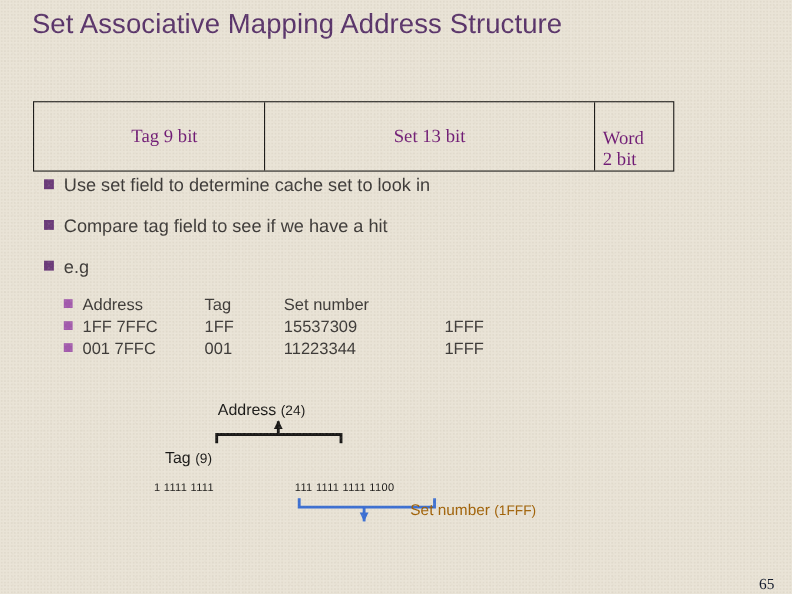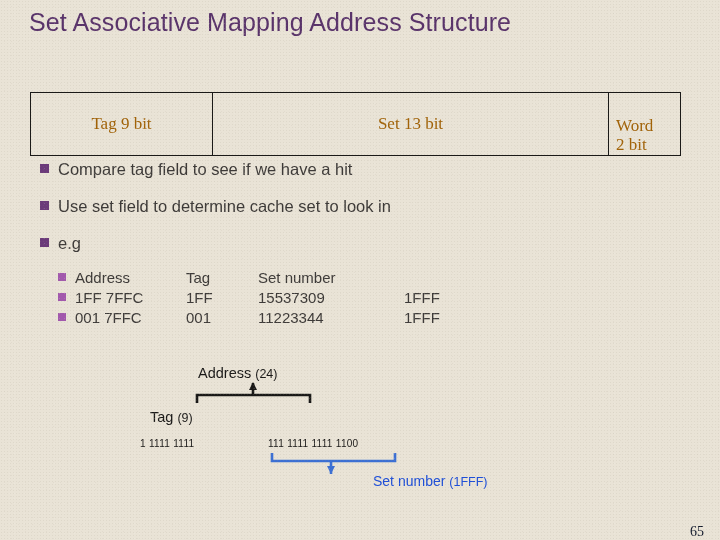--- a/index.html
+++ b/index.html
@@ -42,27 +42,28 @@
     color: #59336a;
     letter-spacing: 0.1px;
     white-space: nowrap;
   }
 
   
   .addr-table {
     position: absolute;
     left: 30px;
     top: 92px;
-    width: 651px;
+    width: 583px;
     height: 64px;
     border: 1.5px solid #1b1a18;
     box-sizing: border-box;
     display: flex;
     font-family: "Liberation Serif", serif;
-    color: #a16207;
+    color: #701a75;
+    padding-left: 28px;
   }
   .addr-cell {
     display: flex;
     align-items: center;
     justify-content: center;
     box-sizing: border-box;
     font-size: 17px;
   }
   .cell-tag {
     width: 182px;
@@ -165,23 +166,23 @@
     font-size: 10px;
     white-space: nowrap;
     letter-spacing: 0.3px;
   }
   .bits-tag { left: 140px; top: 86px; }
   .bits-set { left: 268px; top: 86px; }
 
   .lbl-setnumber {
     position: absolute;
     left: 373px;
-    top: 121px;
+    top: 103px;
     font-size: 14px;
-    color: #1d4ed8;
+    color: #a16207;
     white-space: nowrap;
   }
   .lbl-setnumber .paren { font-size: 12.5px; }
 
   svg.brace-layer {
     position: absolute;
     left: 0; top: 0;
     width: 720px; height: 160px;
     overflow: visible;
   }
@@ -212,25 +213,25 @@
     </div>
     <div class="addr-cell cell-word">
       <span>Word</span>
       <span>2 bit</span>
     </div>
   </div>
 
   <div class="bullets">
     <div class="bullet-row">
       <span class="bullet-mark"></span>
-      <span class="bullet-text">Compare tag field to see if we have a hit</span>
+      <span class="bullet-text">Use set field to determine cache set to look in</span>
     </div>
     <div class="bullet-row">
       <span class="bullet-mark"></span>
-      <span class="bullet-text">Use set field to determine cache set to look in</span>
+      <span class="bullet-text">Compare tag field to see if we have a hit</span>
     </div>
     <div class="bullet-row">
       <span class="bullet-mark"></span>
       <span class="bullet-text">e.g</span>
     </div>
   </div>
 
   <div class="sublist">
     <div class="sub-row">
       <span class="sub-mark"></span>

